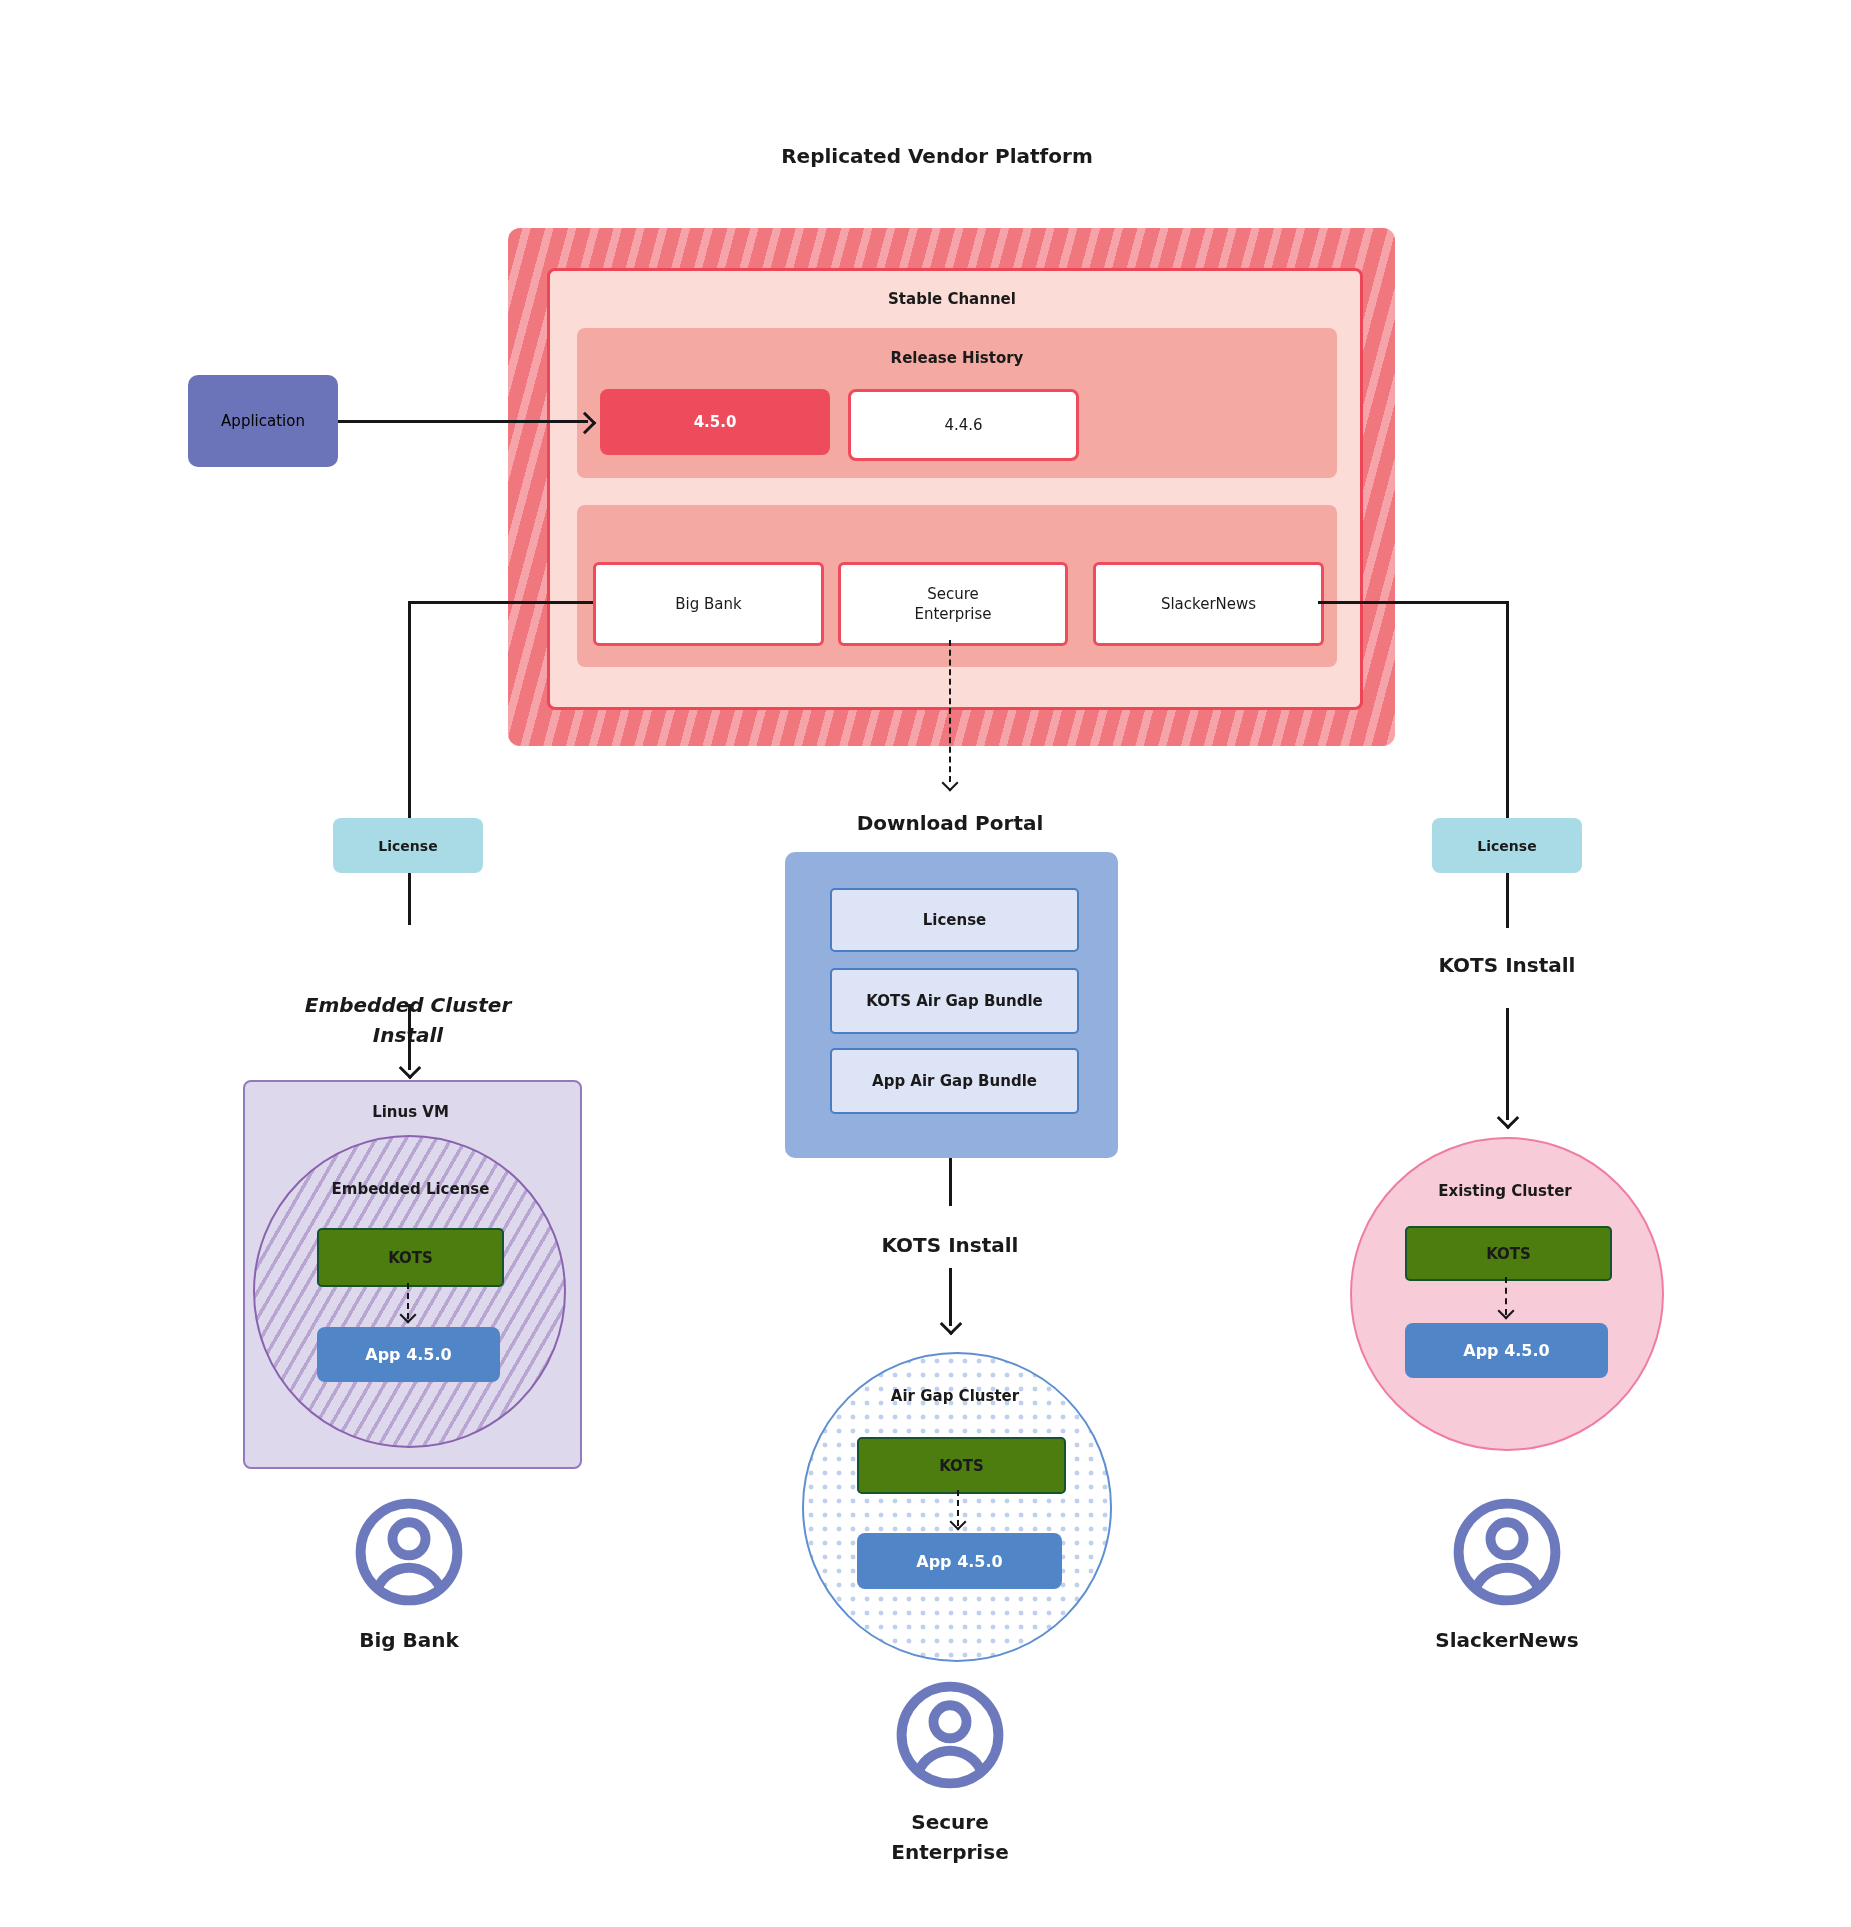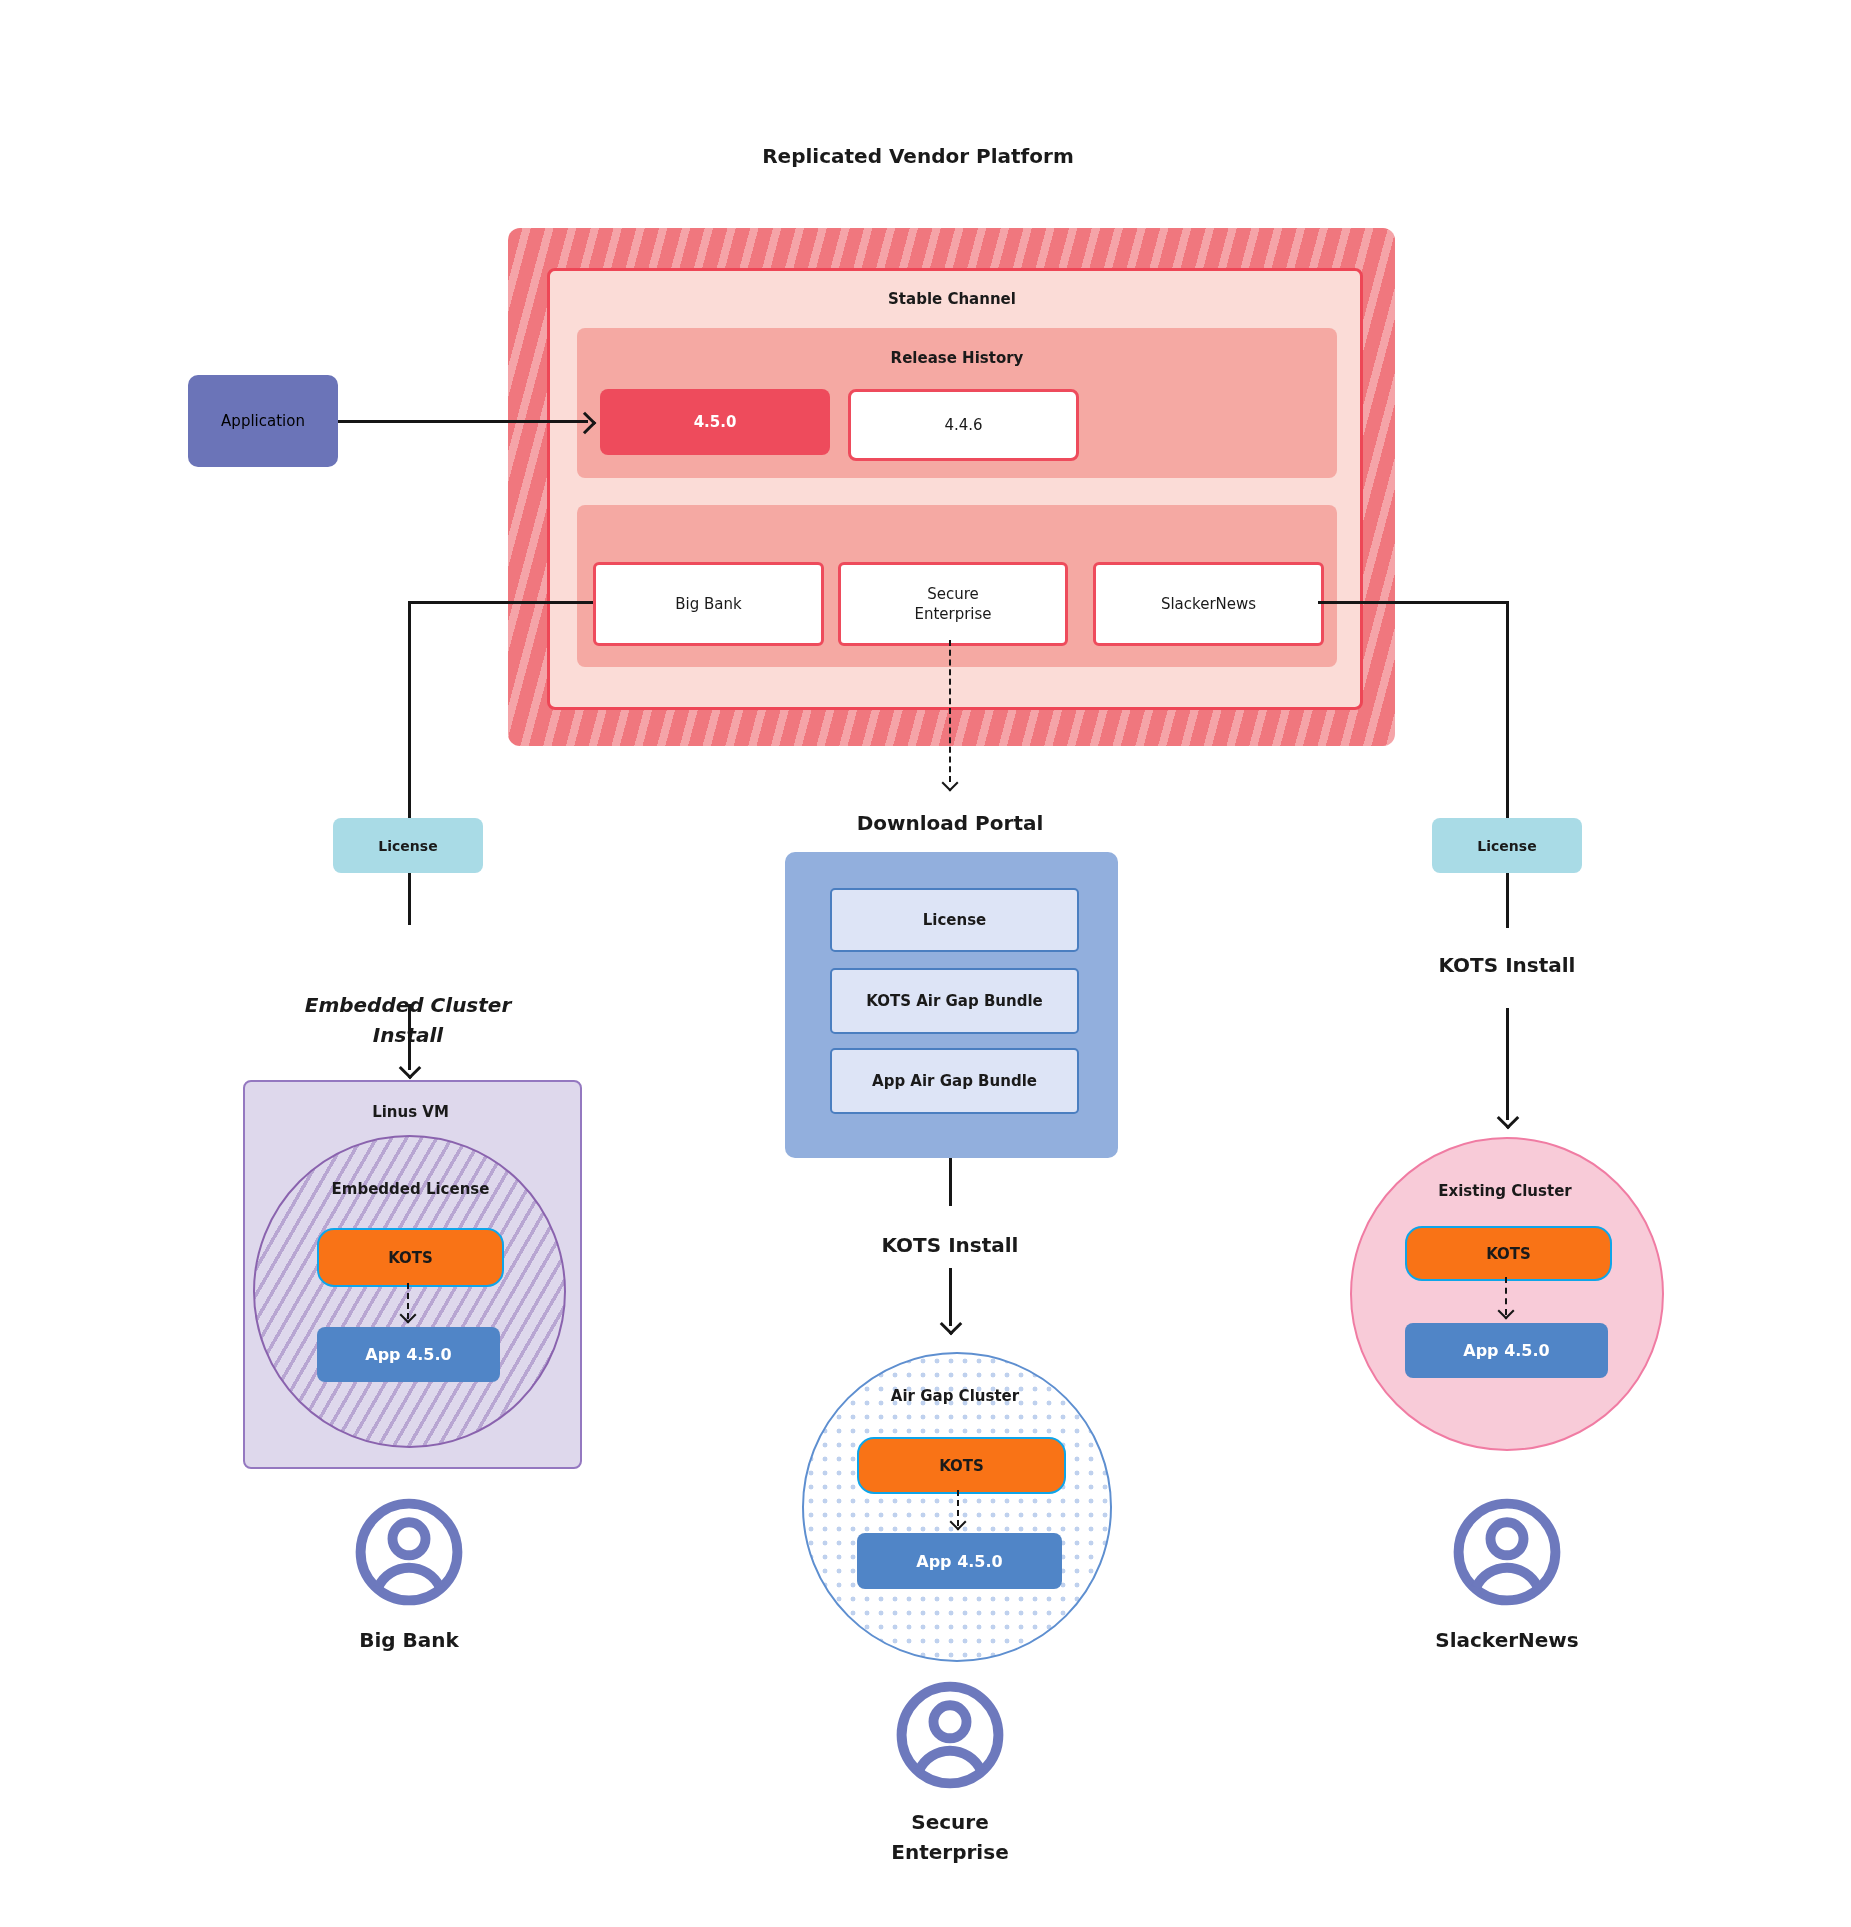--- a/index.html
+++ b/index.html
@@ -20,21 +20,21 @@
   .salmon{background:#f5a9a3;border-radius:8px;}
   .rel-hot{background:#ee4b5c;color:#ffffff;border-radius:8px;font-weight:600;font-size:15px;}
   .rel-old{background:#ffffff;border:3px solid #ee4b5c;border-radius:8px;font-size:15px;}
   .cust{background:#ffffff;border:3px solid #ee4b5c;border-radius:6px;font-size:15px;line-height:1.35;}
   .sect-lbl{font-size:15px;font-weight:600;}
   
   .appbox{background:#6b74b8;color:#000000;border-radius:10px;font-size:15px;}
   .licbox{background:#a9dbe6;border-radius:8px;font-size:14px;font-weight:600;}
   .dpbox{background:#92afdd;border-radius:10px;}
   .dpitem{background:#dde4f6;border:2px solid #4a7ec0;border-radius:5px;font-size:15px;font-weight:600;}
-  .kotsbox{background:#f97316;border:2px solid #0ea5e9;border-radius:17px;font-size:15px;font-weight:600;}
+  .kotsbox{background:#4d7c0f;border:2px solid #14532d;border-radius:5px;font-size:15px;font-weight:600;}
   .appblue{background:#5085c7;color:#ffffff;border-radius:8px;font-size:16px;font-weight:600;}
   .flowlbl{font-size:20px;font-weight:600;line-height:1.5;}
   .userlbl{font-size:20px;font-weight:600;line-height:1.5;}
   
   .vmbox{background:#ded8ec;border:2.5px solid #9478c0;border-radius:8px;}
   .hatch-circle{
     border:2.5px solid #8a63ae;border-radius:50%;
     background-image:repeating-linear-gradient(120deg, rgba(122,84,168,0.38) 0 3.5px, rgba(0,0,0,0) 3.5px 13px);
   }
   .dot-circle{
@@ -51,21 +51,21 @@
   .chev-r{width:13px;height:13px;border-right:3px solid #161616;border-bottom:3px solid #161616;transform:rotate(-45deg);}
   .chev-sm{width:10px;height:10px;border-right:2.5px solid #161616;border-bottom:2.5px solid #161616;transform:rotate(45deg);}
   .narrow span{display:inline-block;max-width:110px;}
   .title{font-size:20px;font-weight:600;}
 </style>
 </head>
 <body>
 
 <div id="canvas">
 
-  <div class="abs title flex" style="left:528px;top:142px;width:780px;height:28px;">Replicated Vendor Platform</div>
+  <div class="abs title flex" style="left:547px;top:142px;width:780px;height:28px;">Replicated Vendor Platform</div>
 
   <div class="abs striped-outer" style="left:508px;top:228px;width:887px;height:518px;"></div>
 
   <div class="abs stable" style="left:547px;top:268px;width:810px;height:436px;"></div>
   <div class="abs sect-lbl flex" style="left:547px;top:288px;width:810px;height:22px;">Stable Channel</div>
 
   <div class="abs salmon" style="left:577px;top:328px;width:760px;height:150px;"></div>
   <div class="abs sect-lbl flex" style="left:577px;top:347px;width:760px;height:22px;">Release History</div>
   <div class="abs rel-hot flex" style="left:600px;top:389px;width:230px;height:66px;">4.5.0</div>
   <div class="abs rel-old flex" style="left:848px;top:389px;width:225px;height:66px;">4.4.6</div>

